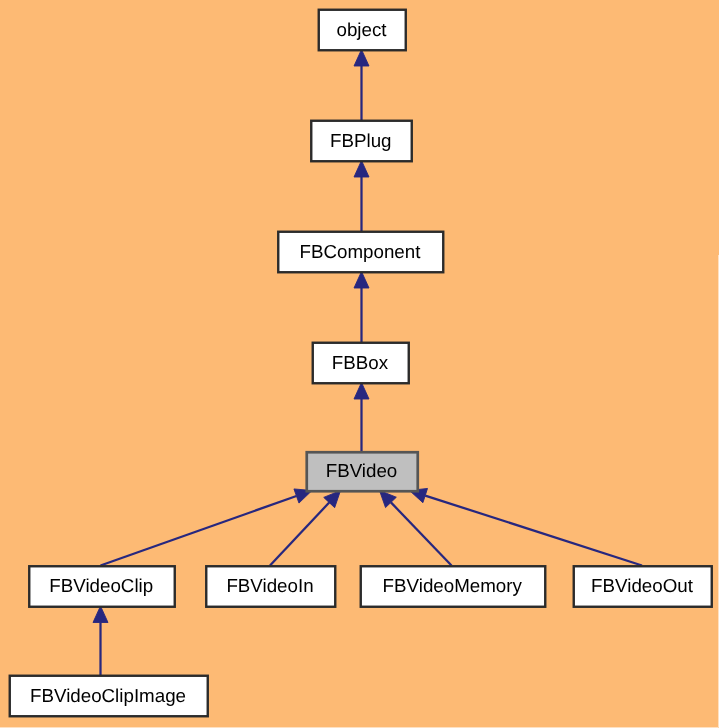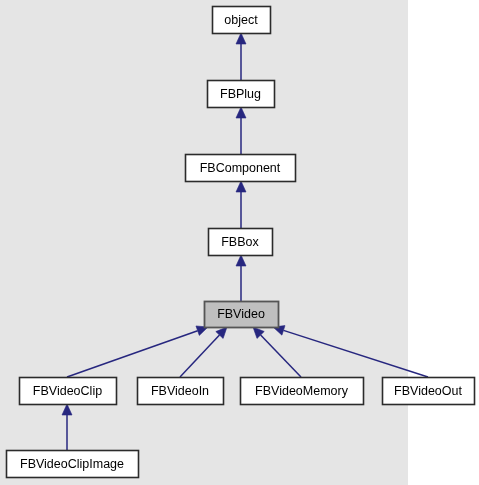--- a/index.html
+++ b/index.html
@@ -8,23 +8,23 @@
     background: #ffffff;
   }
   body {
     width: 479px;
     height: 485px;
     font-family: "Liberation Sans", sans-serif;
     overflow: hidden;
   }
   #diagram-root {
     position: relative;
-    width: 408px;
+    width: 479px;
     height: 485px;
-    background: #e5e5e5;
+    background: #fdba74;
   }
   svg.diagram {
     display: block;
     width: 479px;
     height: 485px;
   }
   .node-box {
     stroke: #2b2b2b;
     stroke-width: 1.6;
   }

